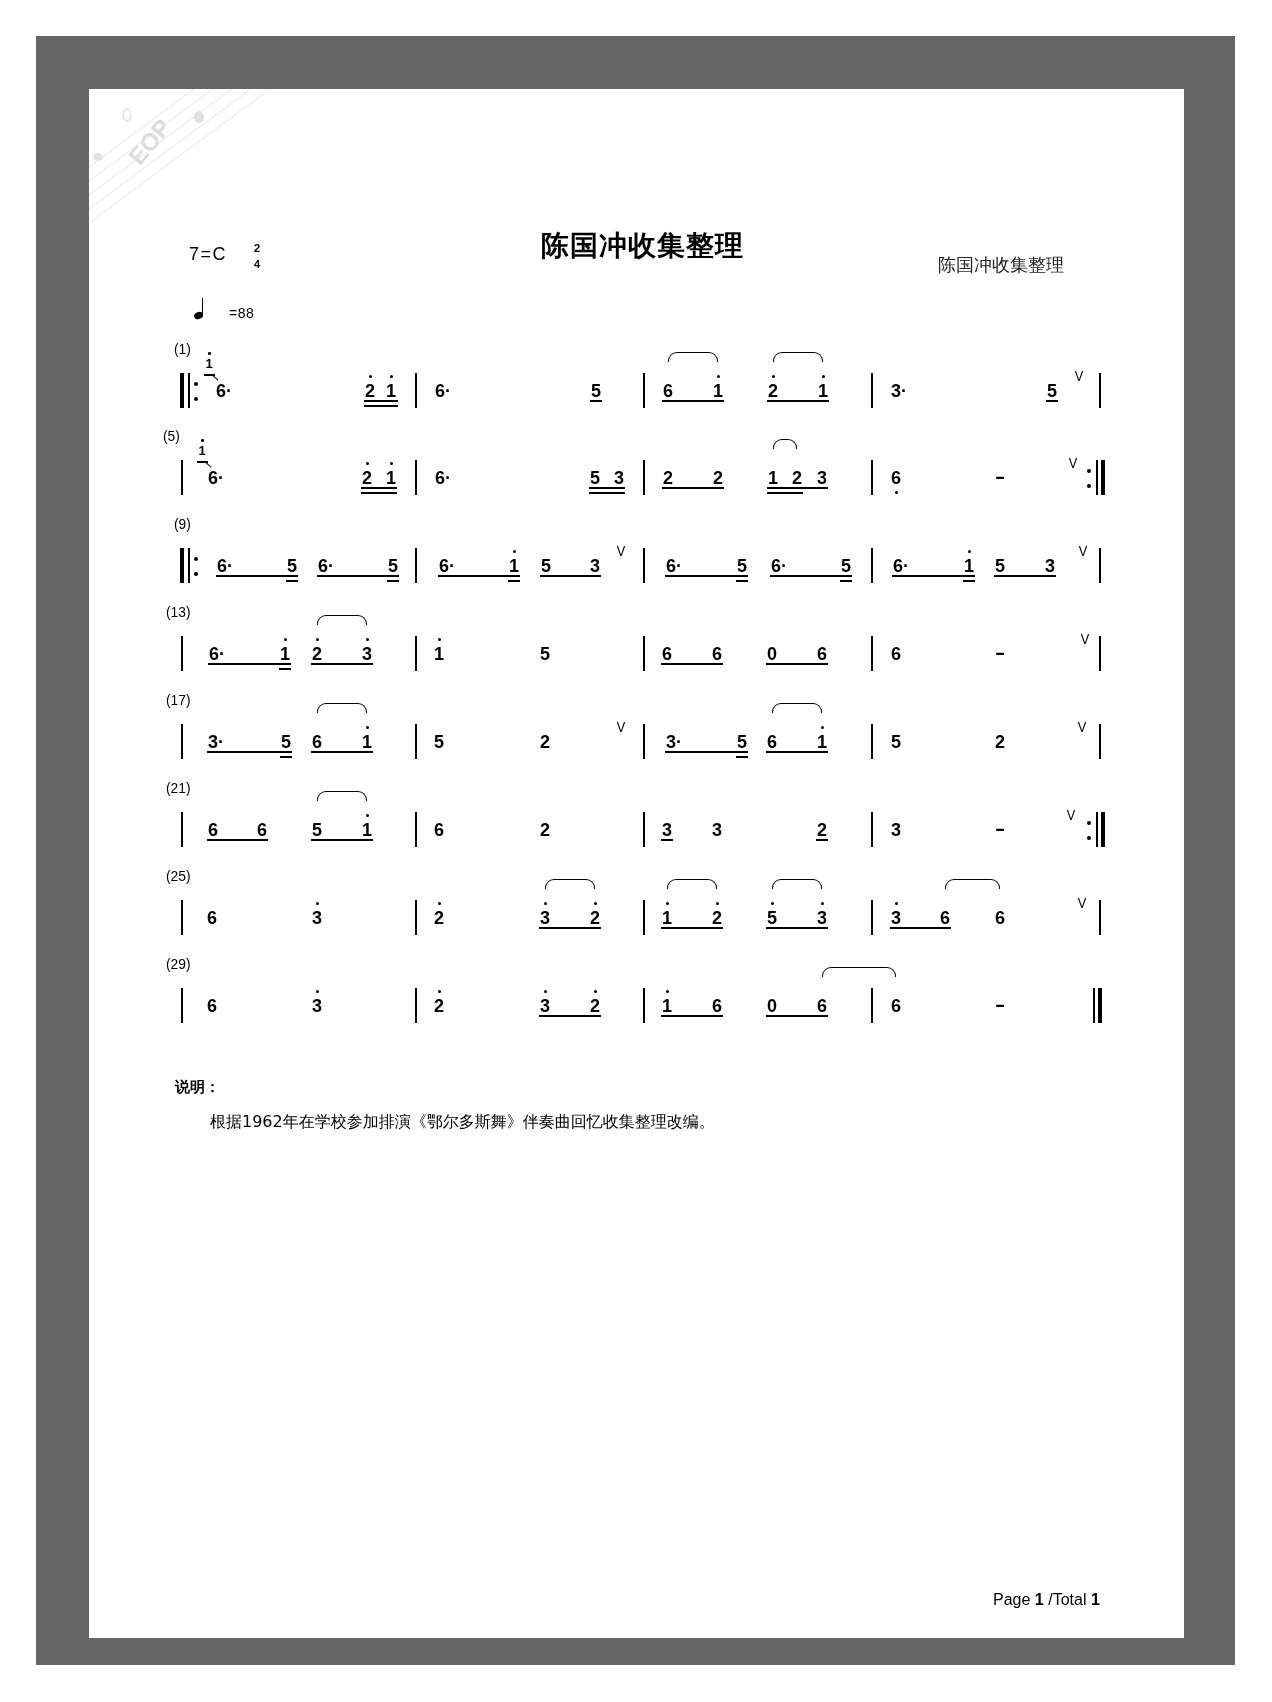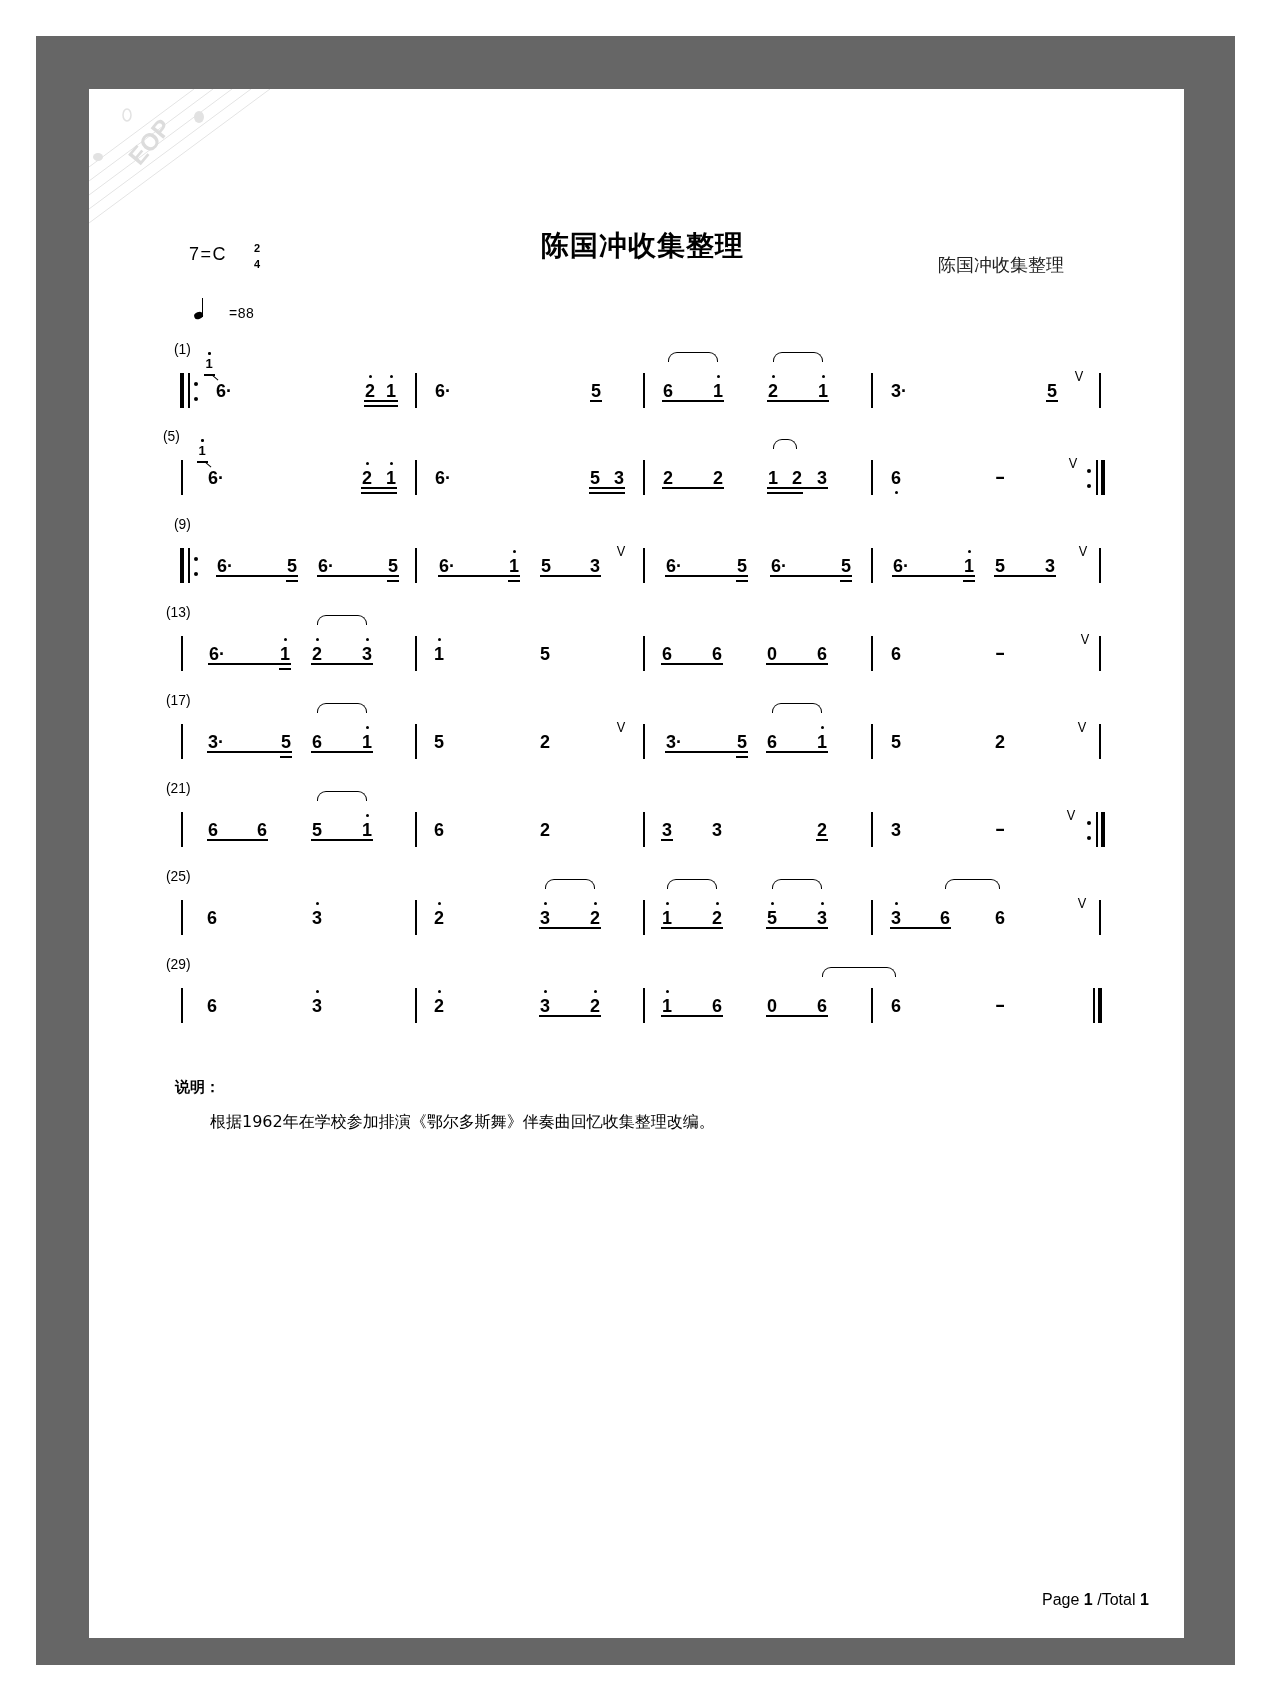--- a/index.html
+++ b/index.html
@@ -25,21 +25,21 @@
   .timesig .den { top:16px; }
 
   .qnote { left:194px; top:298px; width:12px; height:24px; }
   .qnote .stem { position:absolute; left:7.5px; top:0; width:1.6px; height:19px; background:#000; }
   .qnote .head { position:absolute; left:0; top:14px; width:9px; height:6.5px; border-radius:50%; background:#000; transform:rotate(-22deg); }
   .tempo-text { left:209px; top:303px; font-size:14px; line-height:20px; letter-spacing:0.5px;margin-left:20px; }
 
   .remarks-h { left:175px; top:1077px; font-size:15px; line-height:20px; font-weight:bold; font-family:"DejaVu Sans", sans-serif; }
   .remarks-t { left:210px; top:1112px; font-size:16px; line-height:20px; font-family:"DejaVu Sans", sans-serif; }
 
-  .footer { left:1042px; top:1590px; font-size:16px; line-height:20px; }
+  .footer { left:993px; top:1590px; font-size:16px; line-height:20px; }
   .footer b { font-weight:bold; }
 
   
   #score { position:absolute; left:0; top:0; width:1272px; height:1702px; }
   .staff-row { position:absolute; left:0; top:0; width:0; height:0; }
   .mlabel { position:absolute; font-size:15px; line-height:18px; transform:scaleX(0.92); transform-origin:left top; }
   .bar { position:absolute; width:0; height:35px; }
   .bar .thin  { position:absolute; top:0; width:2px; height:35px; background:#000; }
   .bar .thick { position:absolute; top:0; width:4px; height:35px; background:#000; }
   .bar .dots  { position:absolute; top:0; width:4px; height:35px; }

